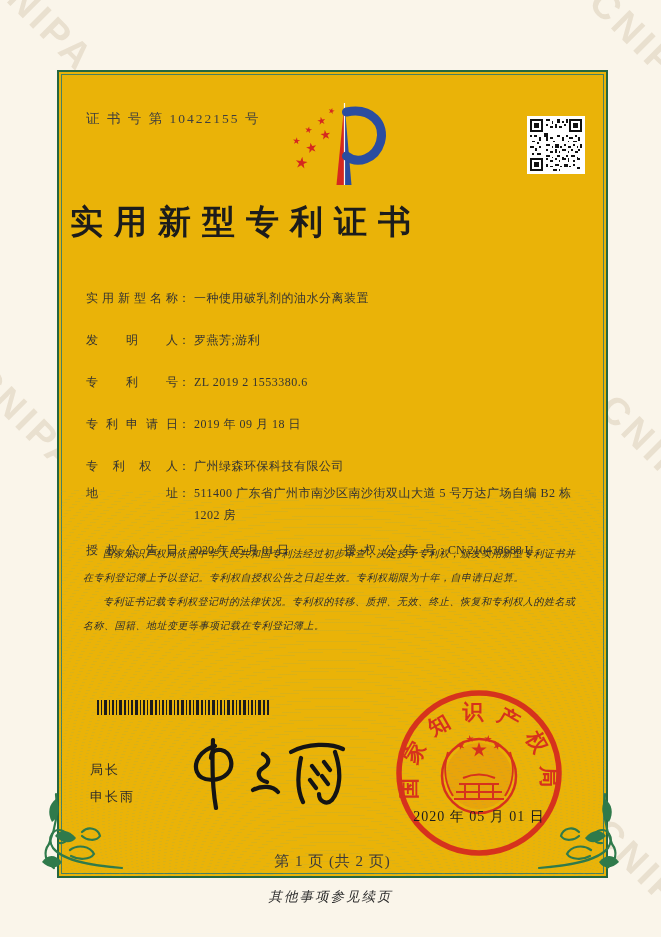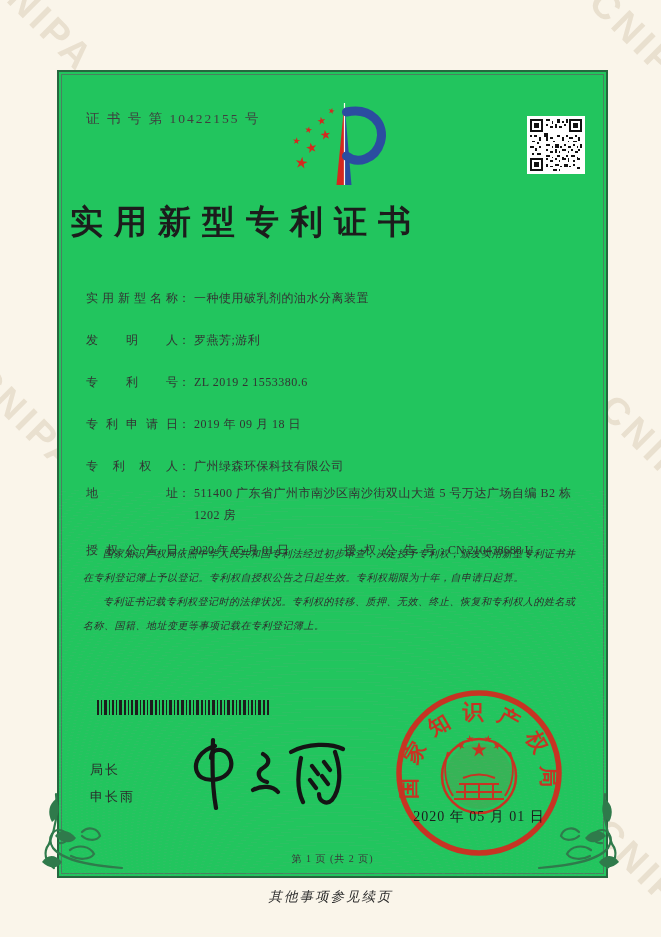--- a/index.html
+++ b/index.html
@@ -27,21 +27,21 @@
   .wm1 { left:-28px; top:-4px; }
   .wm2 { left:576px; top:22px; }
   .wm3 { left:-42px; top:398px; }
   .wm4 { left:586px; top:428px; }
   .wm5 { left:580px; top:852px; }
   .wm6 { left:392px; top:282px; color:rgba(196,176,148,0.20); }
   
   .frame {
     position:absolute; left:57px; top:70px; width:551px; height:808px;
     border:2.5px solid #26663f;
-    background:#22c55e;
+    background:#eab308;
   }
   .frame-inner {
     position:absolute; inset:2px;
     border:1px solid #4a805f;
   }
   .guilloche {
     position:absolute; left:0; right:0; top:52%; bottom:0;
     background:
       repeating-radial-gradient(100% 55% at 50% 135%,
         rgba(115,165,132,0.13) 0 1px, rgba(0,0,0,0) 1px 7px);
@@ -112,21 +112,21 @@
   .seal {
     position:absolute; left:333px; top:614px; width:174px; height:174px;
     opacity:0.92;
   }
   .seal-date {
     position:absolute; left:330px; top:736px; width:180px;
     text-align:center; font-size:14px; color:#1d1d1d; letter-spacing:1px;
   }
   .page-info {
     position:absolute; left:0; right:0; top:780px;
-    text-align:center; font-size:10px; color:#3a3a3a; letter-spacing:1px;
+    text-align:center; font-size:15px; color:#3a3a3a; letter-spacing:1px;
   }
   .continuation {
     position:absolute; left:0; right:0; top:888px;
     text-align:center; font-size:13.5px; color:#2e2e2e;
     font-style:italic; letter-spacing:2px;
   }
   
   .ornament { position:absolute; width:88px; height:88px; }
   .orn-bl { left:38px; top:790px; }
   .orn-br { left:535px; top:790px; transform:scaleX(-1); }

